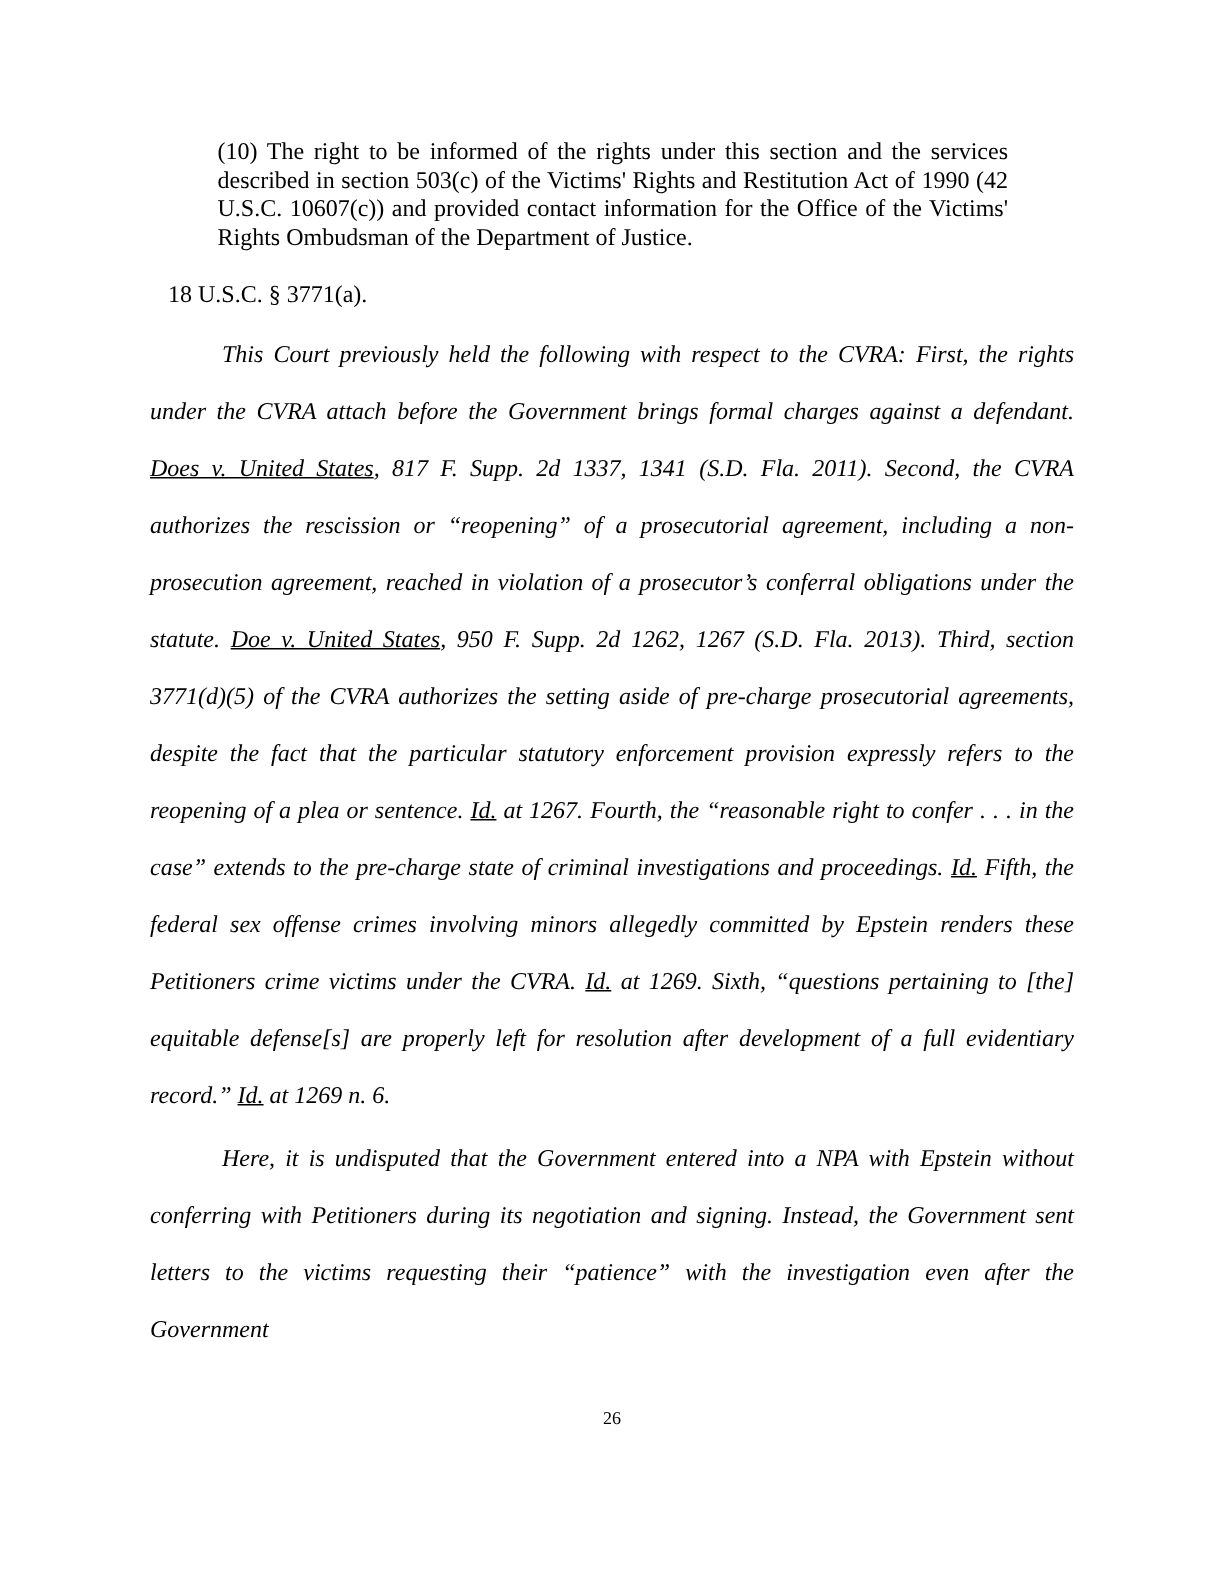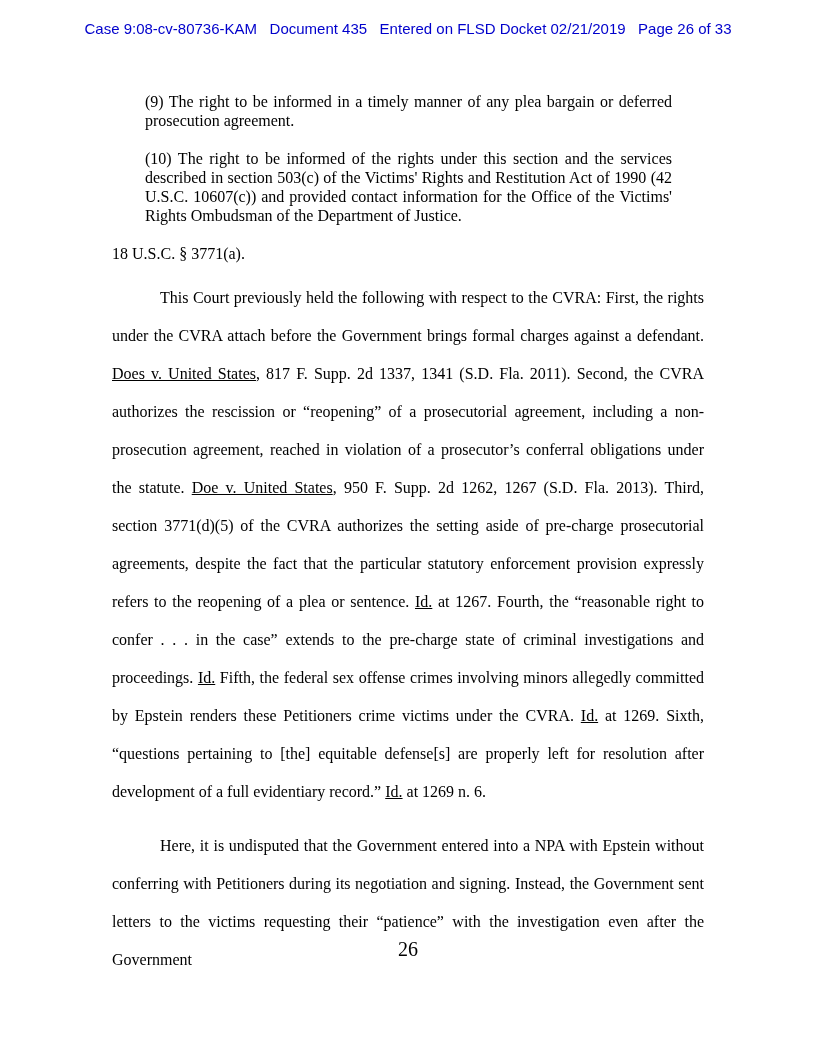--- a/index.html
+++ b/index.html
@@ -32,46 +32,45 @@
   .bq {
     margin: 0 48px 19px 49px;
     line-height: 19px;
     text-align: justify;
   }
   .cite {
     margin: 5px 0 12px 16px;
     line-height: 19px;
   }
   .para {
-    margin: 16px;
+    margin: 4px;
     line-height: 38px;
     text-align: justify;
+    font-style: italic;
   }
   .para.indent { text-indent: 48px; }
   .u { text-decoration: underline; }
   .page-number {
     position: absolute;
     top: 938px;
     left: 0;
     right: 0;
     text-align: center;
-    font-size: 20px;
+    font-size: 12px;
   }
 </style>
 </head>
 <body>
 
 <div class="page">
 
-  <div class="stamp" style="color: rgb(0, 0, 204);">Case 9:08-cv-80736-KAM   Document 435   Entered on FLSD Docket 02/21/2019   Page 26 of 33</div>
 
   <div class="content">
 
     <div id="blockquotes">
-        <p class="bq">(9) The right to be informed in a timely manner of any plea bargain or deferred prosecution agreement.</p>
         <p class="bq">(10) The right to be informed of the rights under this section and the services described in section 503(c) of the Victims' Rights and Restitution Act of 1990 (42 U.S.C. 10607(c)) and provided contact information for the Office of the Victims' Rights Ombudsman of the Department of Justice.</p>
       </div>
 
     <div class="cite">18 U.S.C. § 3771(a).</div>
 
     <div id="paragraphs">
         <p class="para indent"><span>This Court previously held the following with respect to the CVRA:  First, the rights under the CVRA attach before the Government brings formal charges against a defendant.  </span><span class="u">Does v. United States</span><span>, 817 F. Supp. 2d 1337, 1341 (S.D. Fla. 2011).  Second, the CVRA authorizes the rescission or “reopening” of a prosecutorial agreement, including a non-prosecution agreement, reached in violation of a prosecutor’s conferral obligations under the statute. </span><span class="u">Doe v. United States</span><span>, 950 F. Supp. 2d 1262, 1267 (S.D. Fla. 2013).  Third, section 3771(d)(5) of the CVRA authorizes the setting aside of pre-charge prosecutorial agreements, despite the fact that the particular statutory enforcement provision expressly refers to the reopening of a plea or sentence. </span><span class="u">Id.</span><span> at 1267.  Fourth, the “reasonable right to confer . . . in the case” extends to the pre-charge state of criminal investigations and proceedings.  </span><span class="u">Id.</span><span> Fifth, the federal sex offense crimes involving minors allegedly committed by Epstein renders these Petitioners crime victims under the CVRA.  </span><span class="u">Id.</span><span> at 1269.  Sixth, “questions pertaining to [the] equitable defense[s] are properly left for resolution after development of a full evidentiary record.” </span><span class="u">Id.</span><span> at 1269 n. 6.</span></p>
         <p class="para indent"><span>Here, it is undisputed that the Government entered into a NPA with Epstein without conferring with Petitioners during its negotiation and signing.  Instead, the Government sent letters to the victims requesting their “patience” with the investigation even after the Government</span></p>
       </div>
 

